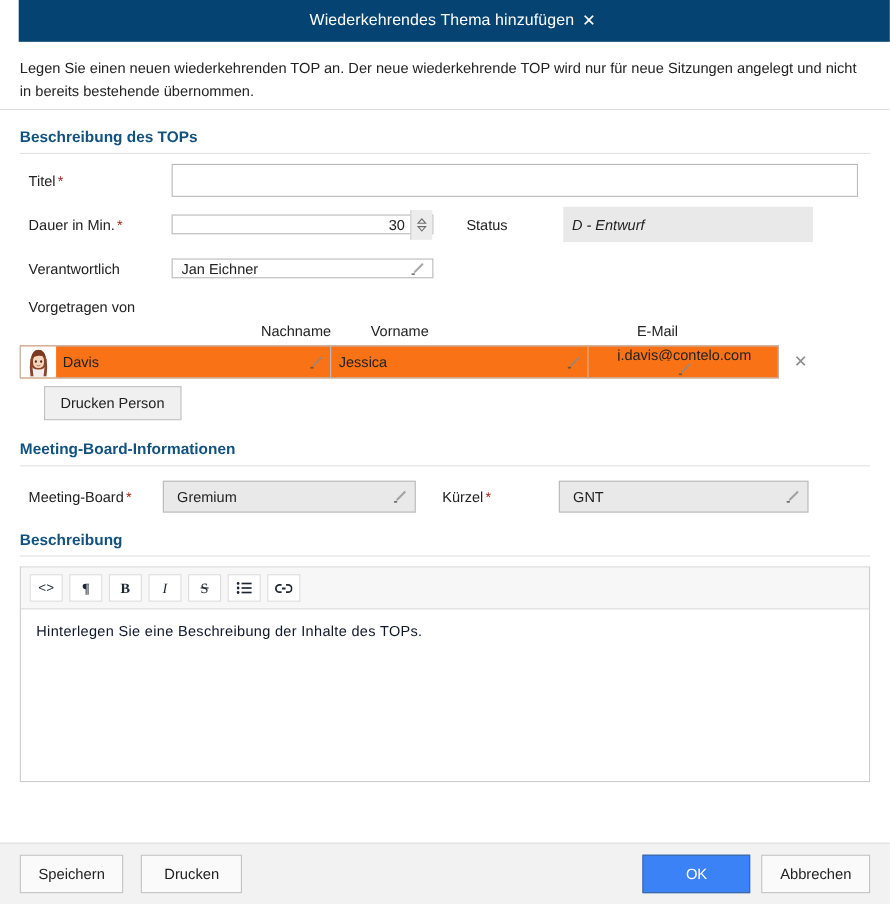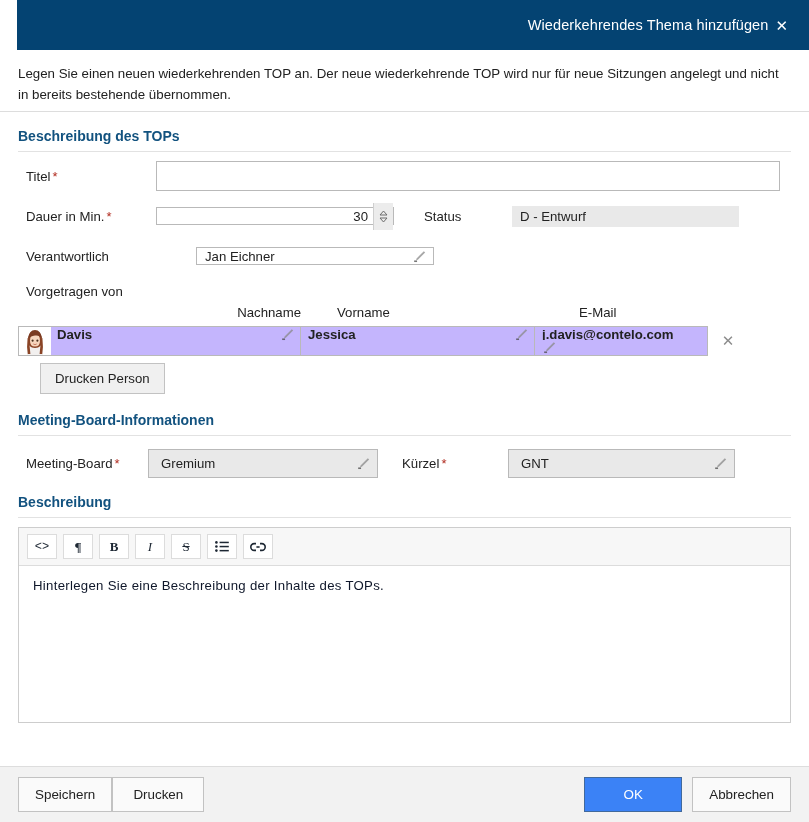--- a/index.html
+++ b/index.html
@@ -11,25 +11,25 @@
     width: 809px; height: 822px;
     font-family: "Liberation Sans", sans-serif;
     font-size: 13px;
     color: #222222;
     overflow: hidden;
     position: relative;
   }
 
   
   .titlebar {
-    height: 50px;
+    height: 38px;
     background: #044372;
     display: flex;
     align-items: center;
-    justify-content: flex-end;
+    justify-content: center;
     padding: 0 14px 0 18px;
     margin-left: 17px;
   }
   .titlebar-title {
     color: #ffffff;
     font-size: 14.5px;
     letter-spacing: .1px;
   }
   .titlebar-close {
     color: #ffffff;
@@ -110,43 +110,42 @@
     background: #ececec;
     border-left: 1px solid #cfcfcf;
     display: flex; flex-direction: column;
     align-items: center; justify-content: center;
     gap: 1px;
     cursor: pointer;
   }
   .spinner svg { display: block; }
 
   .status-label { width: 118px; padding-left: 30px; }
-  .status-field { width: 227px; height: 21px; }
-
-  .verantw-field { width: 238px; margin-left: 40px; }
+  .status-field { width: 227px; height: 32px; font-style: italic; }
+
+  .verantw-field { width: 238px; }
 
   
   .sublabel {
     font-size: 13.2px;
     padding: 8px 0 2px 8px;
   }
   .colhdrs { display: flex; font-size: 13.2px; padding: 4px 0 4px 0; }
   .ch1 { width: 283px; text-align: right; }
   .ch2 { width: 242px; margin-left: 36px; }
   .ch3 { flex: 1; }
 
   .person-row { display: flex; align-items: center; height: 34px; }
   .pcell {
     height: 30px;
     border: 1px solid #b9b9b9;
-    background: #c4b5fd;
-    display: flex; 
+    background: #f97316;
+    display: flex; align-items: center;
     font-size: 13.2px;
     padding: 0 5px 0 7px;
-    font-weight: bold;
   }
   .pcell .val { flex: 1; overflow: hidden; white-space: nowrap; }
   .p-nach { width: 283px; padding-left: 0; }
   .p-vor  { width: 234px; border-left: none; }
   .p-mail { width: 173px; border-left: none; flex-direction: column; }
   .avatar {
     width: 32px; height: 28px;
     flex: 0 0 32px;
     margin-right: 6px;
     overflow: hidden;
@@ -218,21 +217,21 @@
   .footer {
     position: absolute;
     left: 0; right: 0; bottom: 0;
     height: 56px;
     background: #f2f2f2;
     border-top: 1px solid #dddddd;
     display: flex;
     align-items: center;
     padding: 0 18px;
   }
-  .footer .left { display: flex; gap: 0; }
+  .footer .left { display: flex; gap: 16px; }
   .footer .right { margin-left: auto; display: flex; gap: 10px; }
   .btn-footer {
     min-width: 92px;
     padding: 9px 16px;
     border: 1px solid #c2c2c2;
     background: #fafafa;
     font-family: "Liberation Sans", sans-serif;
     font-size: 13.4px;
     color: #222;
     cursor: pointer;

